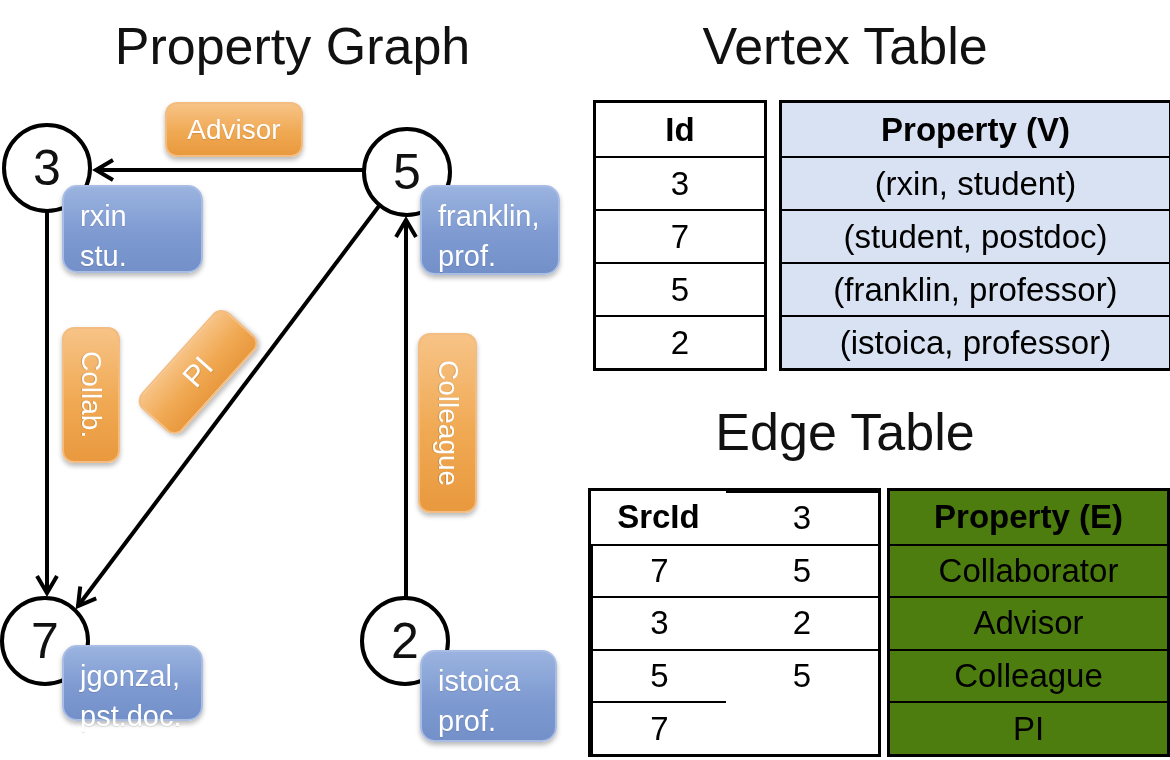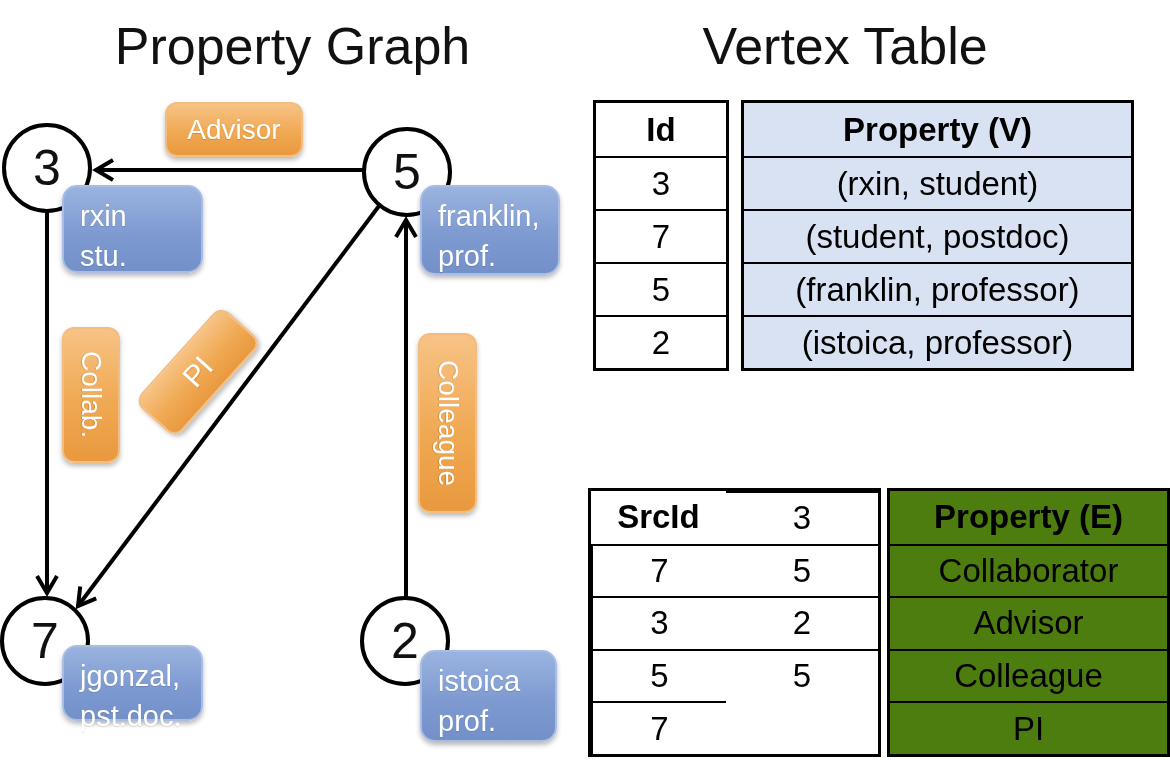--- a/index.html
+++ b/index.html
@@ -64,32 +64,33 @@
     display:grid; grid-template-rows:repeat(5,1fr);
     border:3px solid #000; box-sizing:border-box; background:#fff;
   }
   .tbl > div {
     display:flex; align-items:center; justify-content:center;
     font-size:33px; color:#000; white-space:nowrap;
   }
   .hdr { font-weight:bold; }
   .bt  { border-top:2px solid #000; }
   .bl  { border-left:2px solid #000; }
-  #vt-left  { width:136px; height:271px; grid-template-columns:1fr; }
+  #vt-left  { width:174px; height:271px; grid-template-columns:1fr; }
   #vt-right { width:393px; height:271px; grid-template-columns:1fr; background:#D9E2F2; }
   #et-left  { width:293px; height:269px; grid-template-columns:47% 53%; }
   #et-right { width:283px; height:269px; grid-template-columns:1fr; background:#4d7c0f; }
 </style>
 </head>
 <body>
 
 <div class="canvas">
 
   <div class="title" id="title-graph">Property Graph</div>
   <div class="title" id="title-vertex">Vertex Table</div>
+  <div class="title" id="title-edge">Edge Table</div>
 
   <svg class="edges" width="585" height="760" viewBox="0 0 585 760">
     <defs>
       <marker id="arrow" markerUnits="userSpaceOnUse" markerWidth="44" markerHeight="30" viewBox="-22 -15 44 30" refX="0" refY="0" orient="auto">
         <path d="M -17 -10 L 0 0 L -17 10" fill="none" stroke="#000" stroke-width="4"></path>
       </marker>
     </defs>
     <line x1="370" y1="170" x2="96" y2="170" stroke="#000" stroke-width="4" marker-end="url(#arrow)"></line>
     <line x1="47" y1="211" x2="47" y2="593" stroke="#000" stroke-width="4" marker-end="url(#arrow)"></line>
     <line x1="385" y1="198" x2="78" y2="606" stroke="#000" stroke-width="4" marker-end="url(#arrow)"></line>

